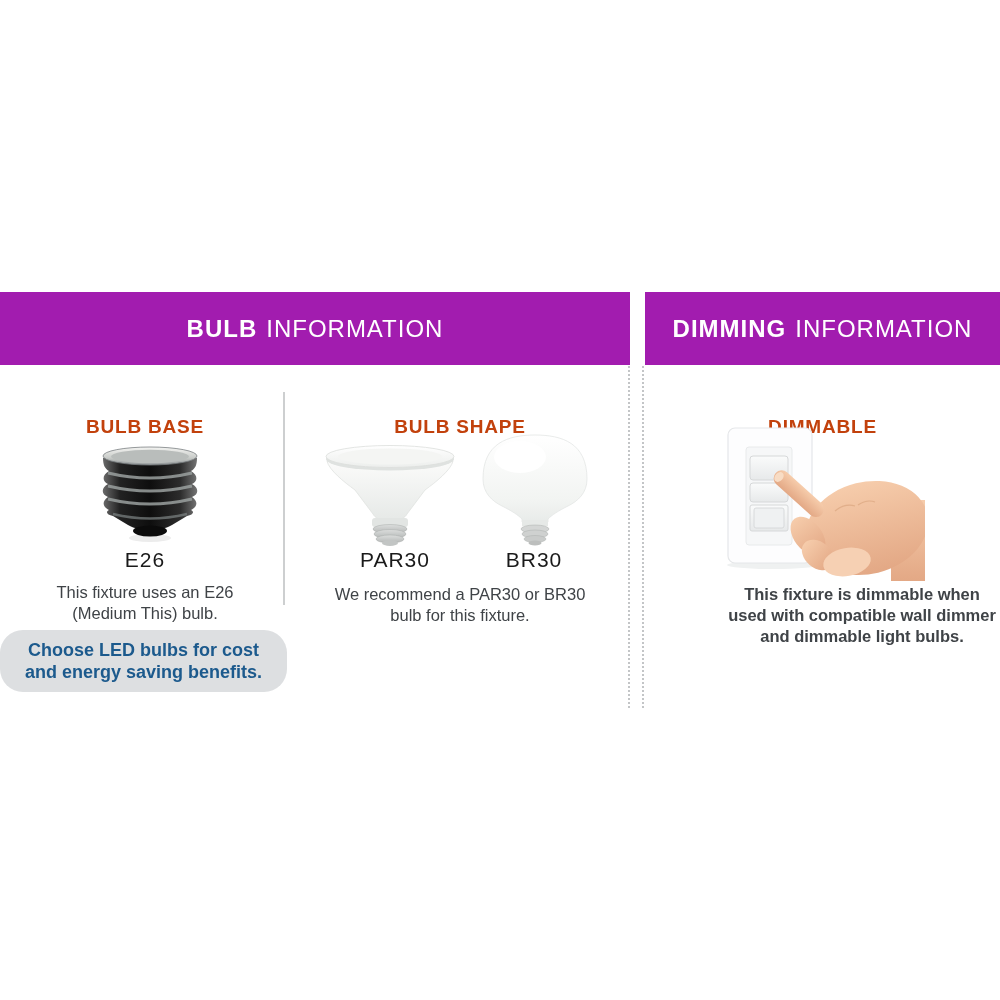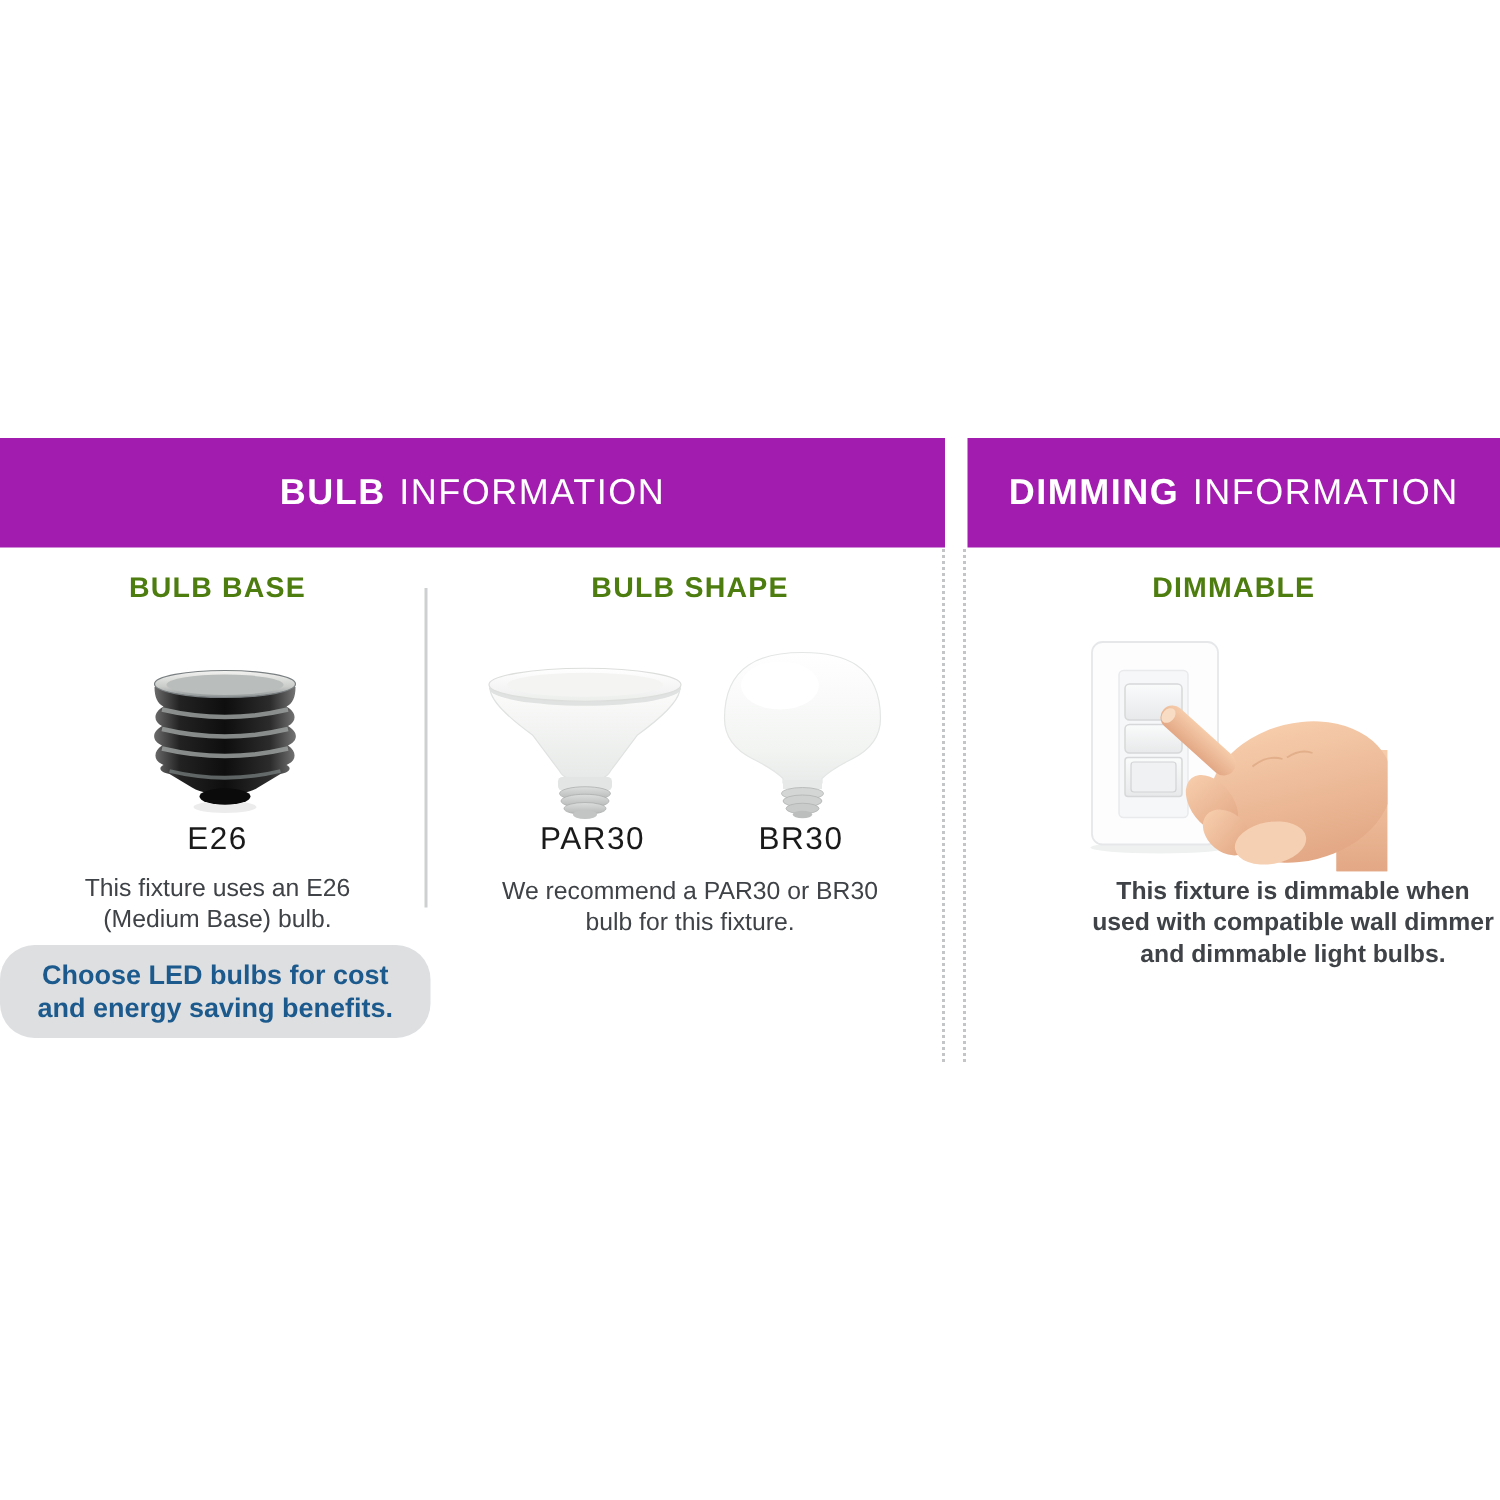--- a/index.html
+++ b/index.html
@@ -25,22 +25,22 @@
     position:absolute;top:366px;height:342px;width:0;
     border-left:2px dotted #c3c5c7;
   }
   .dot-a{left:628px;}
   .dot-b{left:642px;}
 
   
   .coldiv{position:absolute;left:283px;top:392px;width:2px;height:213px;background:#cdcfd0;}
 
   .colhead{
-    position:absolute;top:382px;height:22px;
-    font-size:19px;font-weight:700;color:#4d7c0f;letter-spacing:0.8px;
+    position:absolute;top:416px;height:22px;
+    font-size:19px;font-weight:700;color:#c2410c;letter-spacing:0.8px;
     text-align:center;white-space:nowrap;
   }
   .ch-base{left:0;width:290px;}
   .ch-shape{left:300px;width:320px;}
   .ch-dim{left:655px;width:335px;}
 
   .bulblabel{
     position:absolute;top:548px;font-size:21px;font-weight:400;color:#1a1a1a;
     letter-spacing:1px;text-align:center;white-space:nowrap;
   }
@@ -197,21 +197,21 @@
   <path d="M163,89 q9,-6 17,-3" stroke="#d19a72" stroke-width="1.2" fill="none" opacity="0.5"></path>
 </svg>
 </div>
 
 <div class="bulblabel lbl-e26">E26</div>
 <div class="bulblabel lbl-par30">PAR30</div>
 <div class="bulblabel lbl-br30">BR30</div>
 
 <div class="para p-base">
   <div>This fixture uses an E26</div>
-  <div>(Medium Base) bulb.</div>
+  <div>(Medium This) bulb.</div>
 </div>
 <div class="para p-shape">
   <div>We recommend a PAR30 or BR30</div>
   <div>bulb for this fixture.</div>
 </div>
 <div class="para p-dim">
   <div>This fixture is dimmable when</div>
   <div>used with compatible wall dimmer</div>
   <div>and dimmable light bulbs.</div>
 </div>

